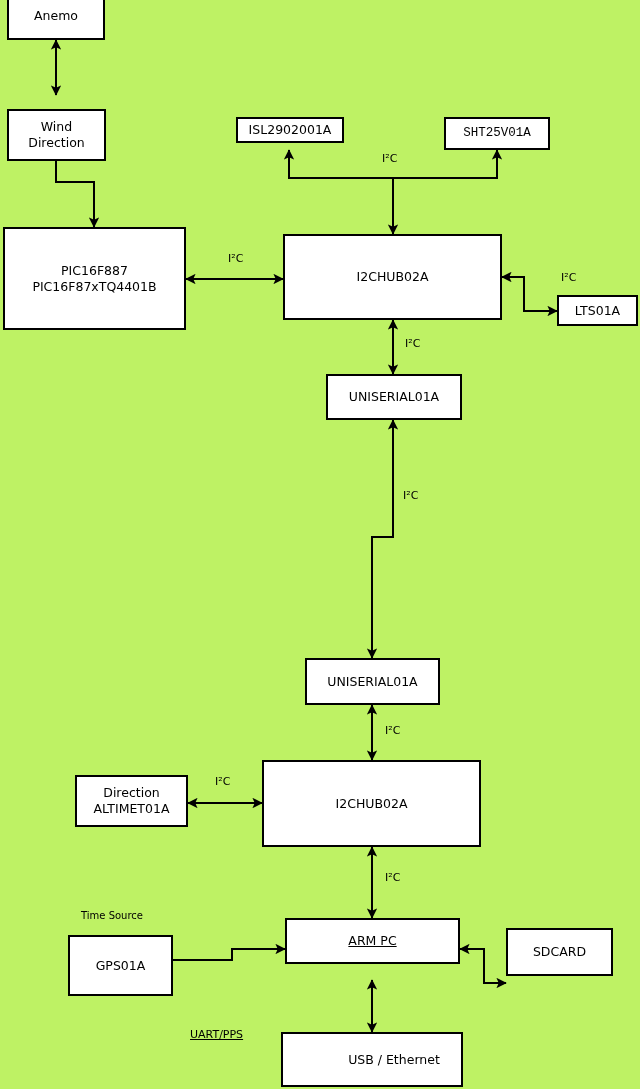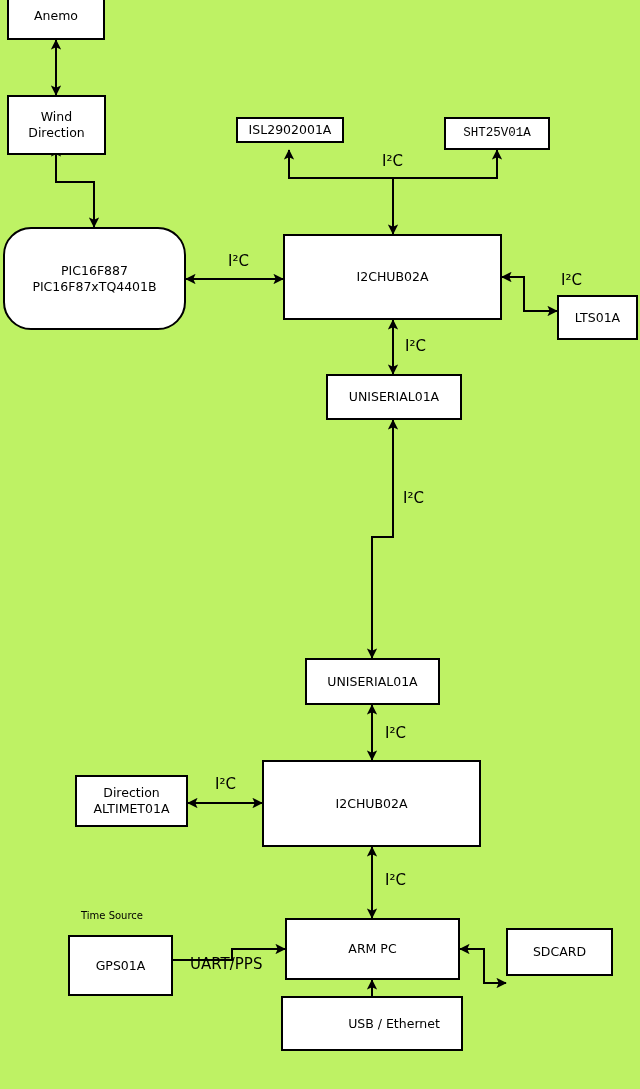--- a/index.html
+++ b/index.html
@@ -36,21 +36,21 @@
     font-size: 12.5px;
     z-index: 3;
   }
   .node .node-label {
     white-space: pre-line;
     padding: 0 4px;
   }
   .edge-label {
     position: absolute;
     color: #000000;
-    font-size: 15px;
+    font-size: 11px;
     white-space: nowrap;
     z-index: 4;
     background: transparent;
   }
   .free-label {
     position: absolute;
     color: #000000;
     font-size: 10px;
     white-space: nowrap;
     z-index: 4;
@@ -83,71 +83,71 @@
         <polyline points="372,847 372,918" fill="none" stroke="#000000" stroke-width="2" stroke-linejoin="miter" marker-end="url(#arrow-end)" marker-start="url(#arrow-start)"></polyline>
         <polyline points="173,960 232,960 232,949 285,949" fill="none" stroke="#000000" stroke-width="2" stroke-linejoin="miter" marker-end="url(#arrow-end)"></polyline>
         <polyline points="460,949 484,949 484,983 506,983" fill="none" stroke="#000000" stroke-width="2" stroke-linejoin="miter" marker-end="url(#arrow-end)" marker-start="url(#arrow-start)"></polyline>
         <polyline points="372,980 372,1032" fill="none" stroke="#000000" stroke-width="2" stroke-linejoin="miter" marker-end="url(#arrow-end)" marker-start="url(#arrow-start)"></polyline>
       </g>
   </svg>
   <div id="node-layer">
       <div class="node" style="left: 7px; top: -8px; width: 98px; height: 48px;">
         <span class="node-label">Anemo</span>
       </div>
-      <div class="node" style="left: 7px; top: 95px; width: 99px; height: 60px;">
+      <div class="node" style="left: 7px; top: 109px; width: 99px; height: 52px;">
         <span class="node-label">Wind
 Direction</span>
       </div>
-      <div class="node" style="left: 3px; top: 227px; width: 183px; height: 103px; border-radius: 28px;">
+      <div class="node" style="left: 3px; top: 227px; width: 183px; height: 103px;">
         <span class="node-label">PIC16F887
 PIC16F87xTQ4401B</span>
       </div>
       <div class="node" style="left: 236px; top: 117px; width: 108px; height: 26px;">
         <span class="node-label">ISL2902001A</span>
       </div>
       <div class="node" style="left: 444px; top: 117px; width: 106px; height: 33px; font-family: Liberation Mono, monospace;">
         <span class="node-label">SHT25V01A</span>
       </div>
       <div class="node" style="left: 283px; top: 234px; width: 219px; height: 86px;">
         <span class="node-label">I2CHUB02A</span>
       </div>
-      <div class="node" style="left: 557px; top: 295px; width: 81px; height: 45px;">
+      <div class="node" style="left: 557px; top: 295px; width: 81px; height: 31px;">
         <span class="node-label">LTS01A</span>
       </div>
       <div class="node" style="left: 326px; top: 374px; width: 136px; height: 46px;">
         <span class="node-label">UNISERIAL01A</span>
       </div>
       <div class="node" style="left: 305px; top: 658px; width: 135px; height: 47px;">
         <span class="node-label">UNISERIAL01A</span>
       </div>
       <div class="node" style="left: 262px; top: 760px; width: 219px; height: 87px;">
         <span class="node-label">I2CHUB02A</span>
       </div>
       <div class="node" style="left: 75px; top: 775px; width: 113px; height: 52px;">
         <span class="node-label">Direction
 ALTIMET01A</span>
       </div>
       <div class="node" style="left: 68px; top: 935px; width: 105px; height: 61px;">
         <span class="node-label">GPS01A</span>
       </div>
-      <div class="node" style="left: 285px; top: 918px; width: 175px; height: 62px;">
+      <div class="node" style="left: 285px; top: 918px; width: 175px; height: 46px; text-decoration: underline;">
         <span class="node-label">ARM PC</span>
       </div>
       <div class="node" style="left: 506px; top: 928px; width: 107px; height: 48px;">
         <span class="node-label">SDCARD</span>
       </div>
-      <div class="node" style="left: 281px; top: 996px; width: 182px; height: 55px; padding-left: 44px;">
+      <div class="node" style="left: 281px; top: 1032px; width: 182px; height: 55px; padding-left: 44px;">
         <span class="node-label">USB / Ethernet</span>
       </div>
     </div>
   <div id="label-layer">
       <div class="edge-label" style="left: 228px; top: 252px;">I²C</div>
       <div class="edge-label" style="left: 382px; top: 152px;">I²C</div>
       <div class="edge-label" style="left: 561px; top: 271px;">I²C</div>
       <div class="edge-label" style="left: 405px; top: 337px;">I²C</div>
       <div class="edge-label" style="left: 403px; top: 489px;">I²C</div>
       <div class="edge-label" style="left: 385px; top: 724px;">I²C</div>
       <div class="edge-label" style="left: 215px; top: 775px;">I²C</div>
       <div class="edge-label" style="left: 385px; top: 871px;">I²C</div>
-      <div class="edge-label" style="left: 190px; top: 955px;">UART/PPS</div>
+      <div class="edge-label" style="left: 190px; top: 1028px; text-decoration: underline;">UART/PPS</div>
       <div class="free-label" style="left: 81px; top: 910px;">Time Source</div>
     </div>
 </div>
 
 </body></html>

